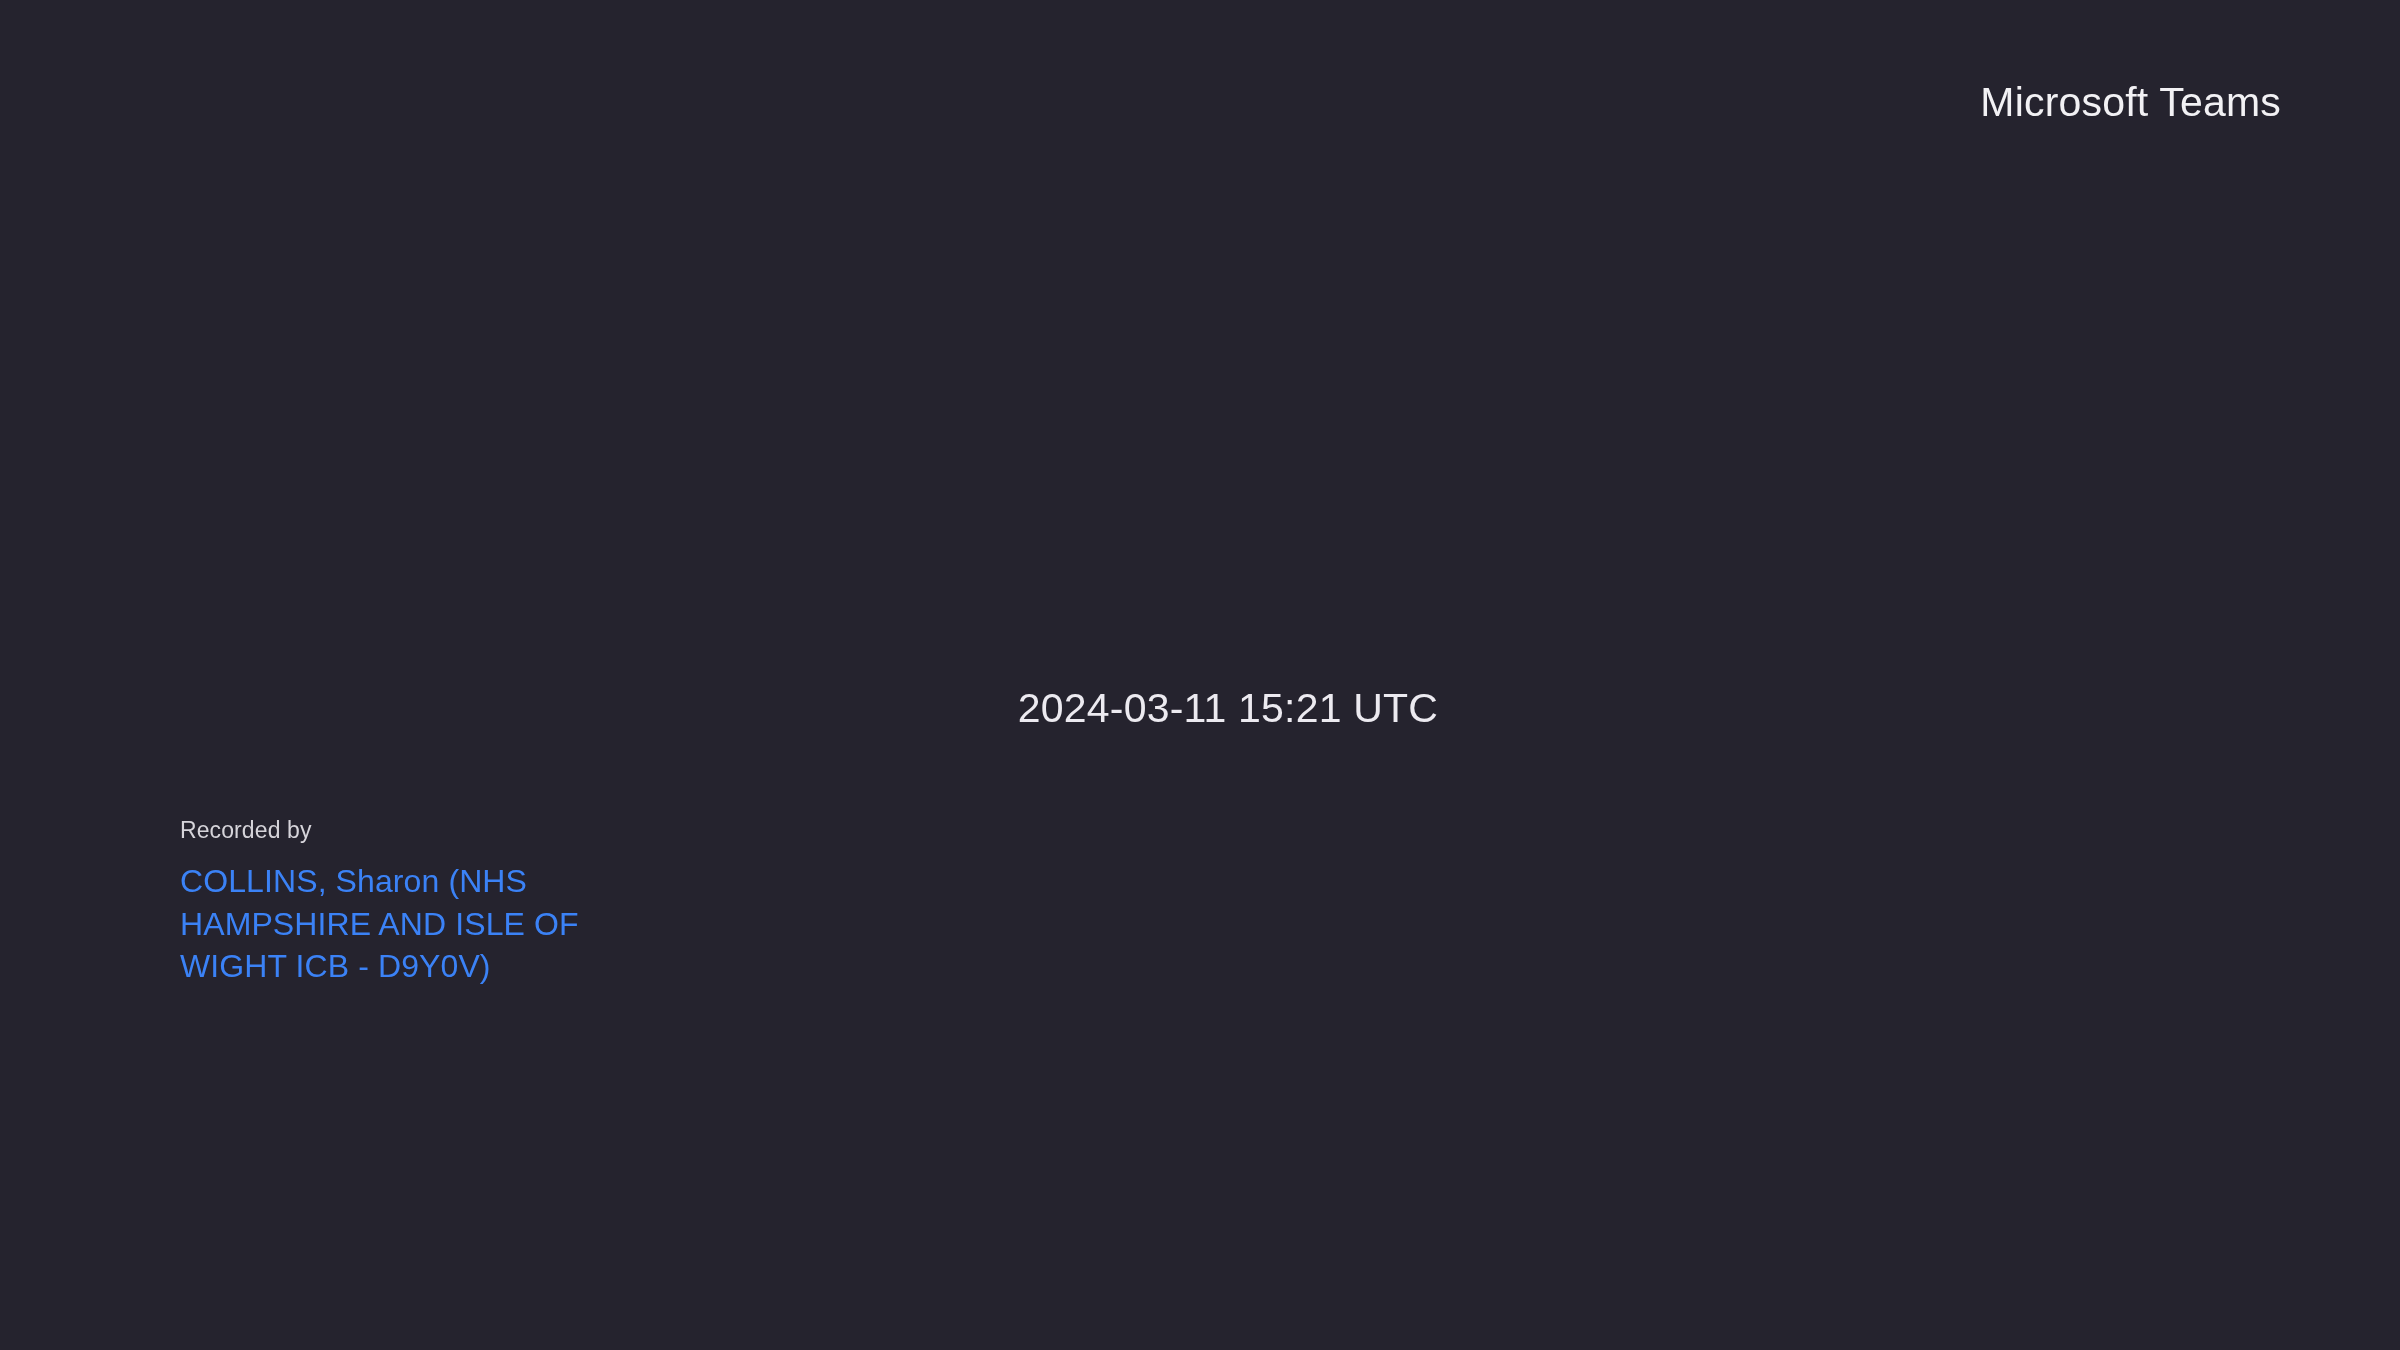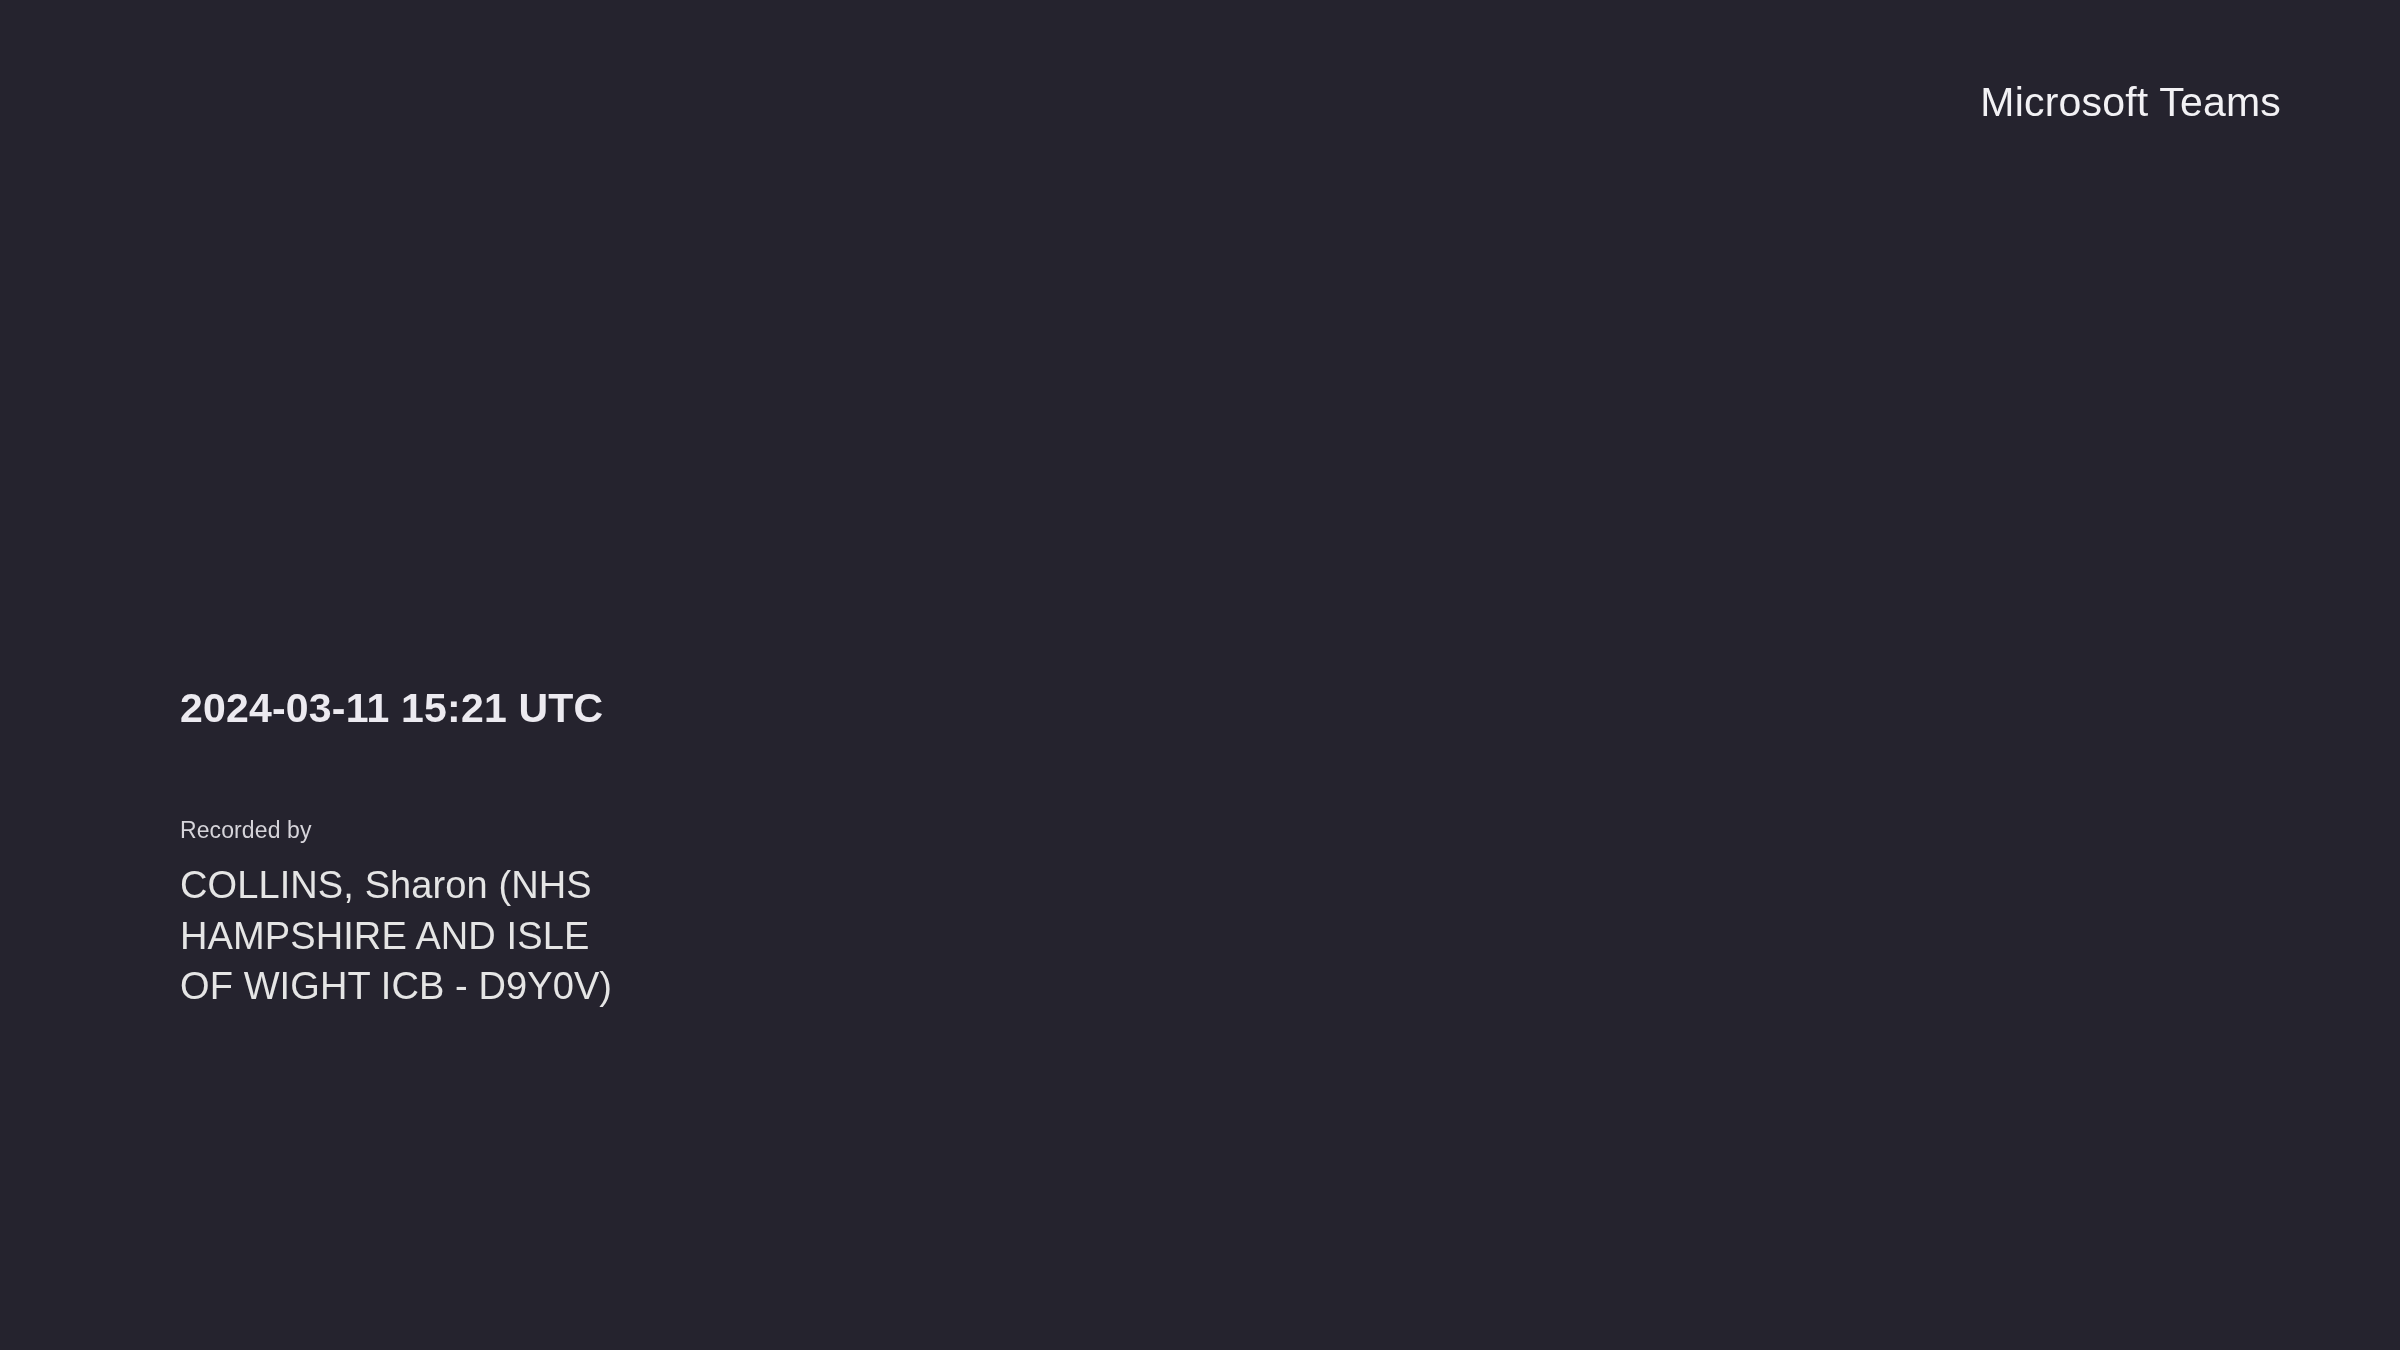--- a/index.html
+++ b/index.html
@@ -51,24 +51,25 @@
     color: #ffffff;
     line-height: 1.14;
     letter-spacing: -0.5px;
     margin: 0;
     white-space: nowrap;
   }
 
   .timestamp {
     margin-top: 98px;
     font-size: 41px;
-    font-weight: 700;
+    font-weight: 400;
     color: #eceaf0;
     letter-spacing: 0.2px;
     line-height: 1;
+    text-align: center;
   }
 
   
   .meta-row {
     margin-top: 90px;
     display: flex;
     align-items: flex-end;
   }
 
   .meta-col {
@@ -79,23 +80,23 @@
   .meta-label {
     font-size: 23px;
     font-weight: 400;
     color: #d6d4da;
     line-height: 1;
     margin-bottom: 18px;
     letter-spacing: 0.1px;
   }
 
   .meta-value {
-    font-size: 38px;
+    font-size: 32px;
     font-weight: 400;
-    color: #e5e5e5;
+    color: #3b82f6;
     line-height: 1.33;
     letter-spacing: 0.1px;
     max-width: 470px;
   }
 </style>
 </head>
 <body>
 
 <div class="slide">
 

